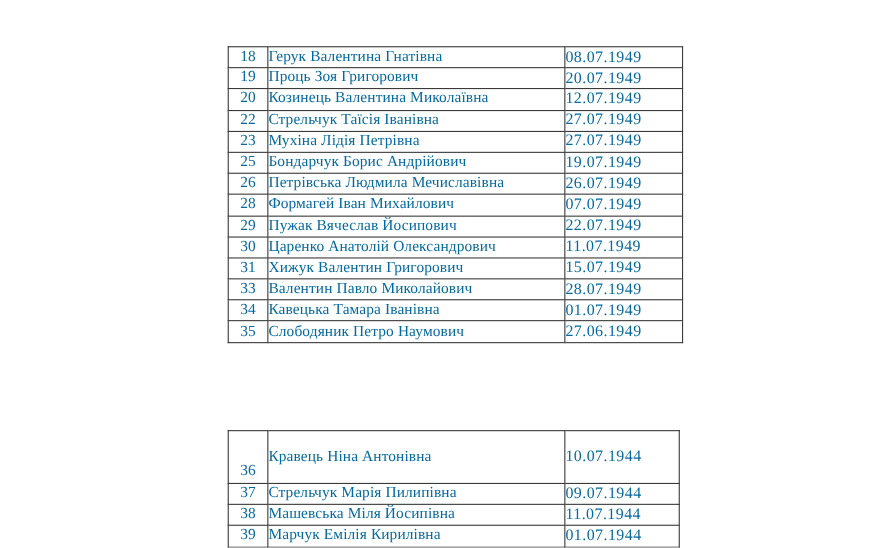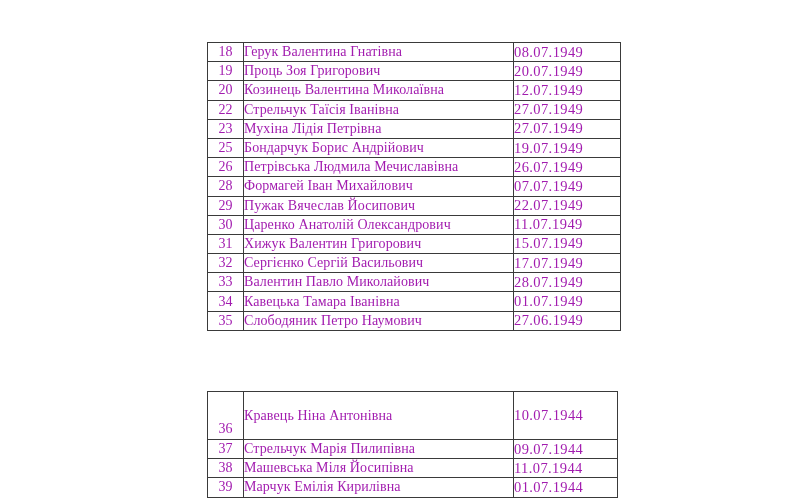--- a/index.html
+++ b/index.html
@@ -7,21 +7,21 @@
     padding: 0;
     background: #ffffff;
   }
   .page {
     position: relative;
     width: 799px;
     height: 498px;
     background: #ffffff;
     overflow: hidden;
     font-family: "Liberation Serif", "DejaVu Serif", serif;
-    color: #a21caf;
+    color: #0369a1;
   }
   table.doc-table {
     position: absolute;
     border-collapse: collapse;
     table-layout: fixed;
     background: #ffffff;
   }
   #block1 { left: 207px; top: 42px; }
   #block2 { left: 207px; top: 391px; }
   table.doc-table td {
@@ -109,25 +109,20 @@
           <td class="num">30</td>
           <td class="name">Царенко Анатолій Олександрович</td>
           <td class="date">11.07.1949</td>
         </tr>
         <tr>
           <td class="num">31</td>
           <td class="name">Хижук Валентин Григорович</td>
           <td class="date">15.07.1949</td>
         </tr>
         <tr>
-          <td class="num">32</td>
-          <td class="name">Сергієнко Сергій Васильович</td>
-          <td class="date">17.07.1949</td>
-        </tr>
-        <tr>
           <td class="num">33</td>
           <td class="name">Валентин Павло Миколайович</td>
           <td class="date">28.07.1949</td>
         </tr>
         <tr>
           <td class="num">34</td>
           <td class="name">Кавецька Тамара Іванівна</td>
           <td class="date">01.07.1949</td>
         </tr>
         <tr>

